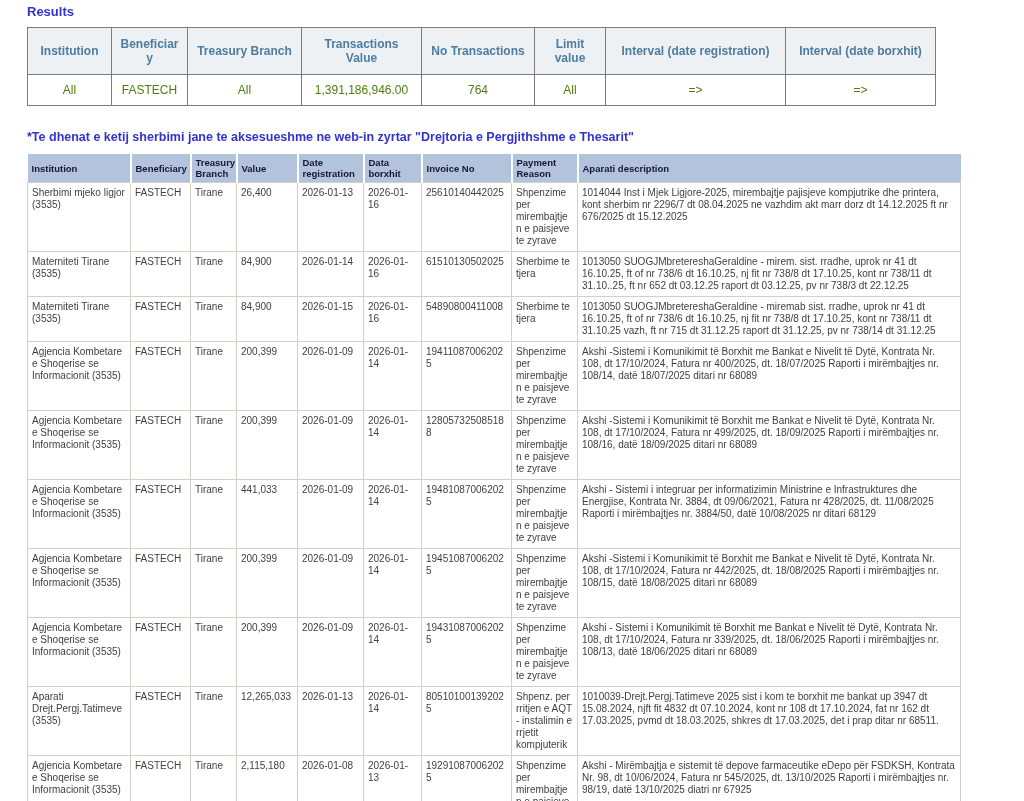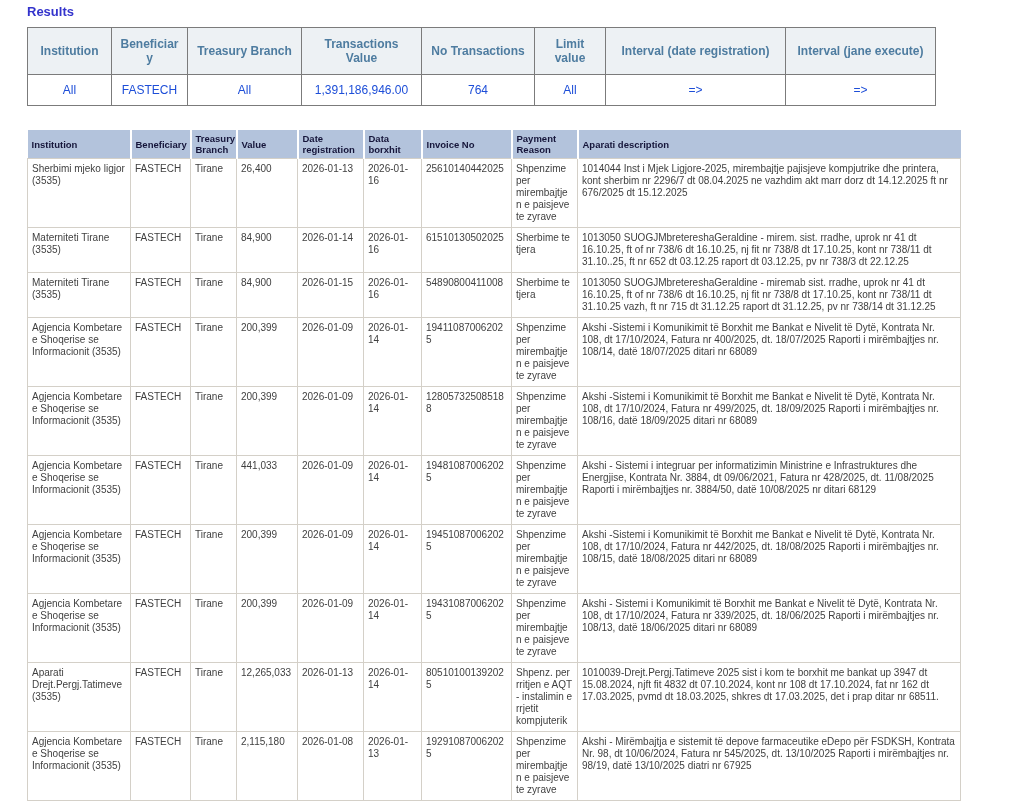--- a/index.html
+++ b/index.html
@@ -22,21 +22,21 @@
     width: 908px; margin: 8px 0 0 0;
   }
   table.results th {
     background: #edf1f4; color: #4e7ca0;
     font-size: 12px; font-weight: bold;
     border: 1px solid #7b7b7b;
     padding: 9px 6px; text-align: center;
     overflow-wrap: break-word;
   }
   table.results td {
-    background: #ffffff; color: #1d4ed8;
+    background: #ffffff; color: #4d7c0f;
     font-size: 12px; border: 1px solid #7b7b7b;
     padding: 8px 6px; text-align: center;
   }
 
   .tx-block { margin-top: 24px; }
   .note {
     color: #3333cc; font-weight: bold; font-size: 12.5px;
     margin: 14px 0 10px 0;
   }
 
@@ -81,38 +81,39 @@
     </colgroup>
     <thead>
       <tr>
         <th>Institution</th>
         <th>Beneficiary</th>
         <th>Treasury Branch</th>
         <th>Transactions Value</th>
         <th>No Transactions</th>
         <th>Limit value</th>
         <th>Interval (date registration)</th>
-        <th>Interval (jane execute)</th>
+        <th>Interval (date borxhit)</th>
       </tr>
     </thead>
     <tbody>
       <tr>
         <td>All</td>
         <td>FASTECH</td>
         <td>All</td>
         <td>1,391,186,946.00</td>
         <td>764</td>
         <td>All</td>
         <td>=&gt;</td>
         <td>=&gt;</td>
       </tr>
     </tbody>
   </table>
 
   <div class="tx-block">
+    <div class="note">*Te dhenat e ketij sherbimi jane te aksesueshme ne web-in zyrtar "Drejtoria e Pergjithshme e Thesarit"</div>
 
     <table class="tx">
       <colgroup>
         <col style="width:103px">
           <col style="width:60px">
           <col style="width:46px">
           <col style="width:61px">
         <col style="width:66px">
           <col style="width:58px">
           <col style="width:90px">

